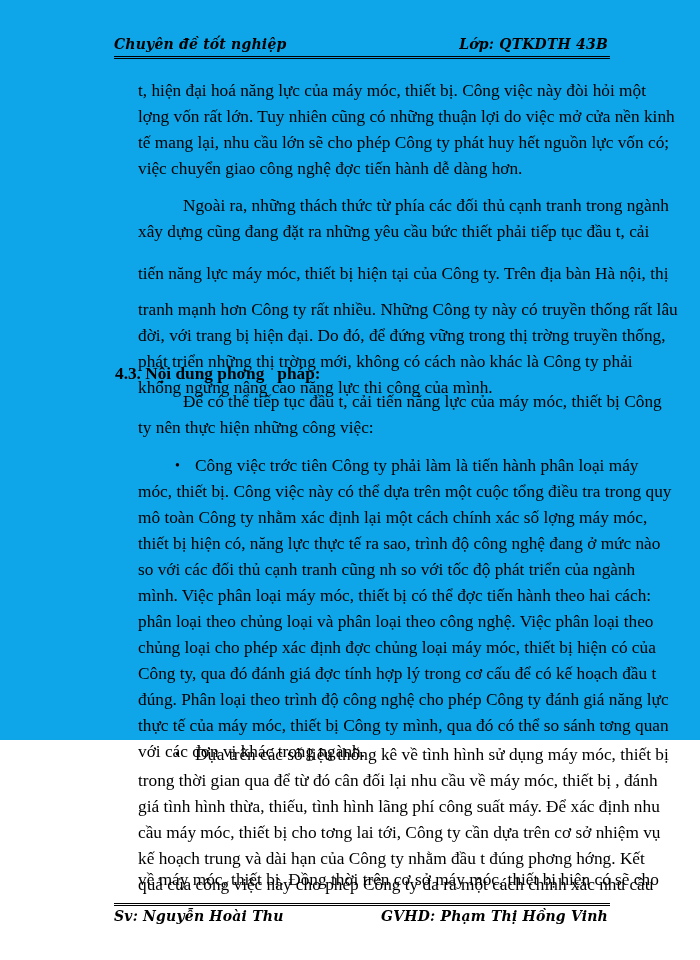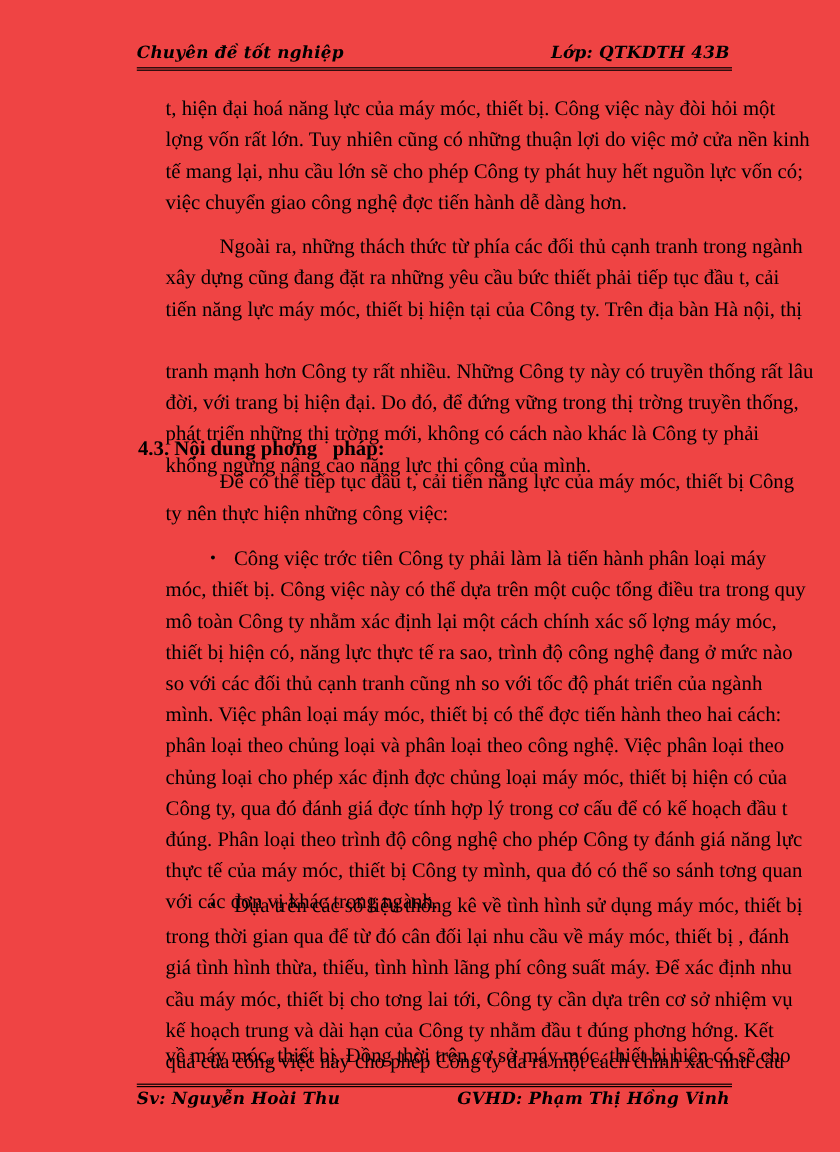--- a/index.html
+++ b/index.html
@@ -1,17 +1,17 @@
 <!DOCTYPE html>
 <html><head>
   <meta charset="utf-8">
   <style>
     html, body { margin: 0; padding: 0; background: #ffffff; }
     body { width: 700px; height: 960px; position: relative; overflow: hidden; }
-    .page { position: absolute; left: 0; top: 0; width: 700px; height: 960px; background: #ef4444; }
+    .page { position: absolute; left: 0; top: 0; width: 700px; height: 740px; background: #0ea5e9; }
     .hdr, .ftr {
       position: absolute; left: 114px; width: 496px;
       font-family: "DejaVu Serif", serif; font-style: italic; font-weight: bold;
       font-size: 14px; color: #000; letter-spacing: 0.2px;
     }
     .hdr { top: 36px; height: 20px; border-bottom: 3px double #000; }
     .ftr { top: 903px; height: 22px; border-top: 3px double #000; }
     .hdr .l, .ftr .l { position: absolute; left: 0; }
     .hdr .r, .ftr .r { position: absolute; right: 2px; }
     .hdr .l, .hdr .r { top: 0; }
@@ -43,21 +43,21 @@
     <span class="r">Lớp: QTKDTH 43B</span>
   </div>
 
   <div class="line" style="top:81px">t,   hiện đại hoá năng lực của máy móc, thiết  bị. Công việc này đòi hỏi một</div>
   <div class="line" style="top:107px">lợng   vốn rất lớn. Tuy nhiên cũng có những thuận lợi do việc mở cửa nền kinh</div>
   <div class="line" style="top:133px">tế mang lại, nhu cầu lớn sẽ cho phép Công ty phát huy hết nguồn lực vốn có;</div>
   <div class="line last" style="top:159px">việc chuyển giao công nghệ đợc   tiến hành dễ dàng hơn.</div>
 
   <div class="line indent" style="top:196px">Ngoài ra, những thách thức từ phía các đối thủ cạnh tranh trong ngành</div>
   <div class="line" style="top:222px">xây dựng cũng đang đặt ra những yêu cầu bức thiết   phải tiếp tục đầu t,   cải</div>
-  <div class="line" style="top:248px">tiến năng lực máy móc, thiết  bị  hiện tại của Công ty. Trên địa bàn Hà nội, thị</div>
+  <div class="line" style="top:264px">tiến năng lực máy móc, thiết  bị  hiện tại của Công ty. Trên địa bàn Hà nội, thị</div>
   <div class="line" style="top:300px">tranh mạnh hơn Công ty rất nhiều. Những Công ty này có truyền thống rất lâu</div>
   <div class="line" style="top:326px">đời, với trang bị hiện đại. Do đó, để đứng  vững trong thị trờng   truyền thống,</div>
   <div class="line" style="top:352px">phát triển những thị trờng   mới, không có cách nào khác là Công ty phải</div>
   <div class="line last" style="top:378px">không ngừng nâng cao năng lực thi công của mình.</div>
 
   <div class="heading" style="top:364px">4.3. Nội dung phơng   pháp:</div>
 
   <div class="line indent" style="top:392px">Để có thể tiếp tục đầu t,   cải tiến năng lực của máy móc, thiết  bị Công</div>
   <div class="line last" style="top:418px">ty nên thực hiện những công việc:</div>
 

